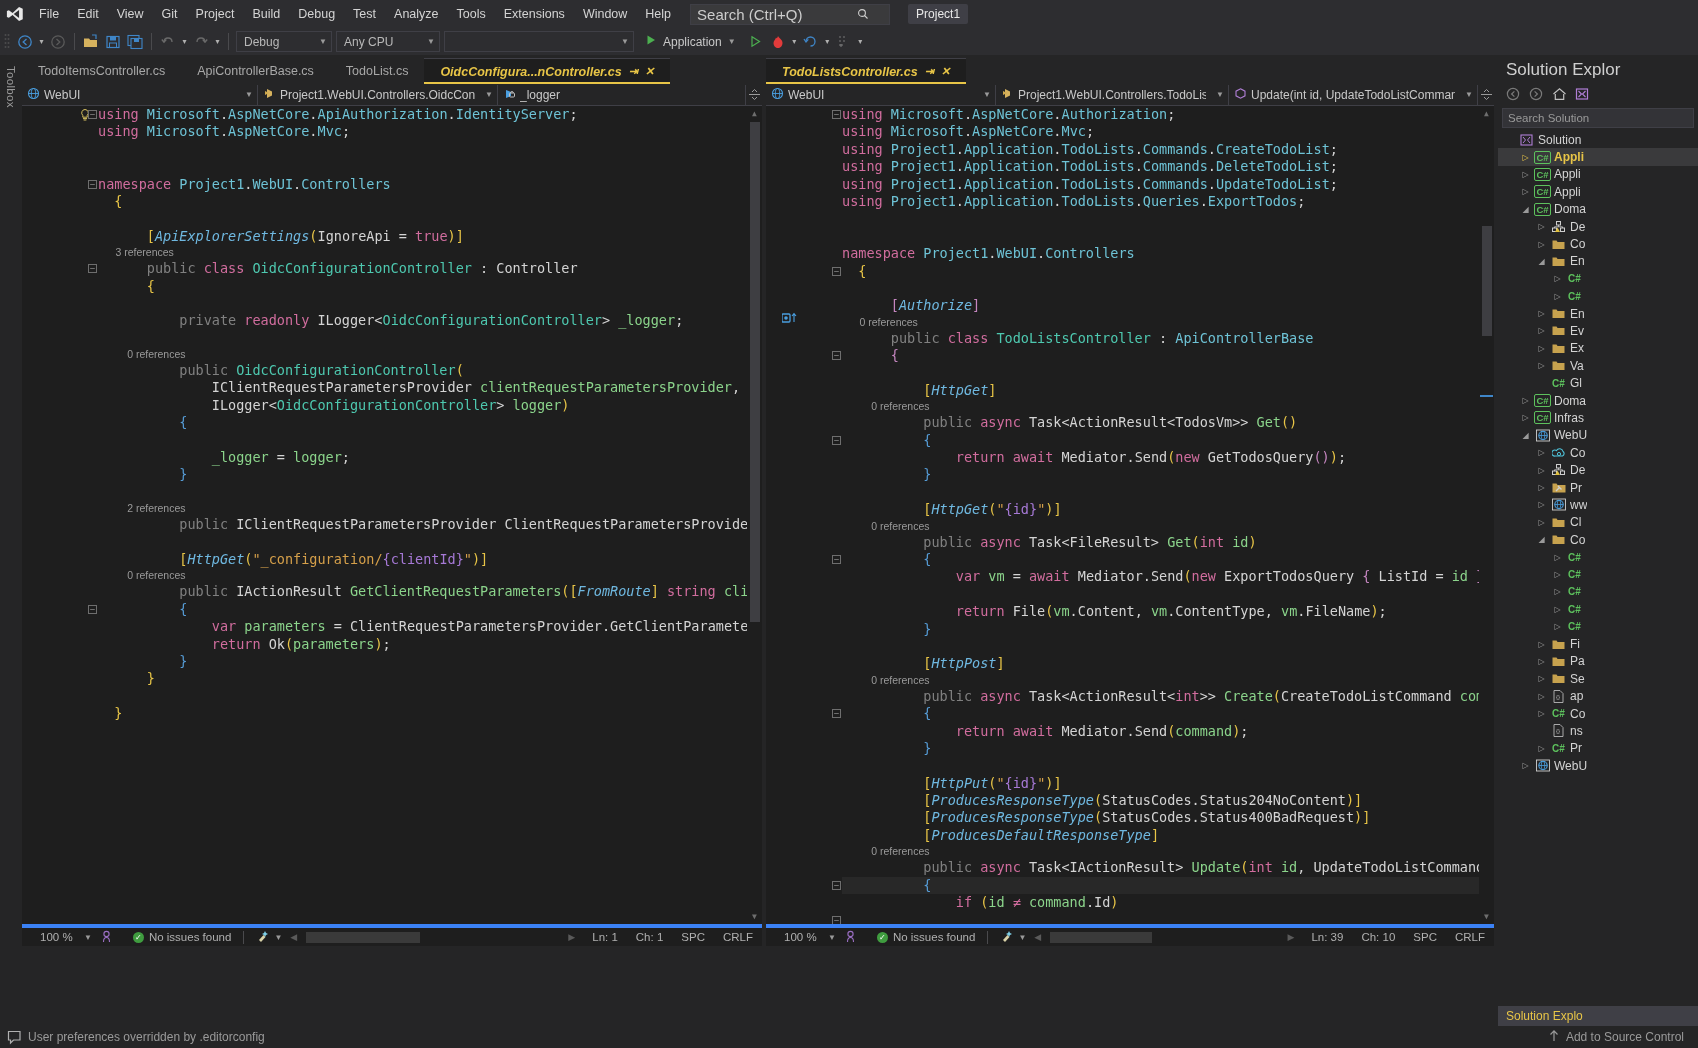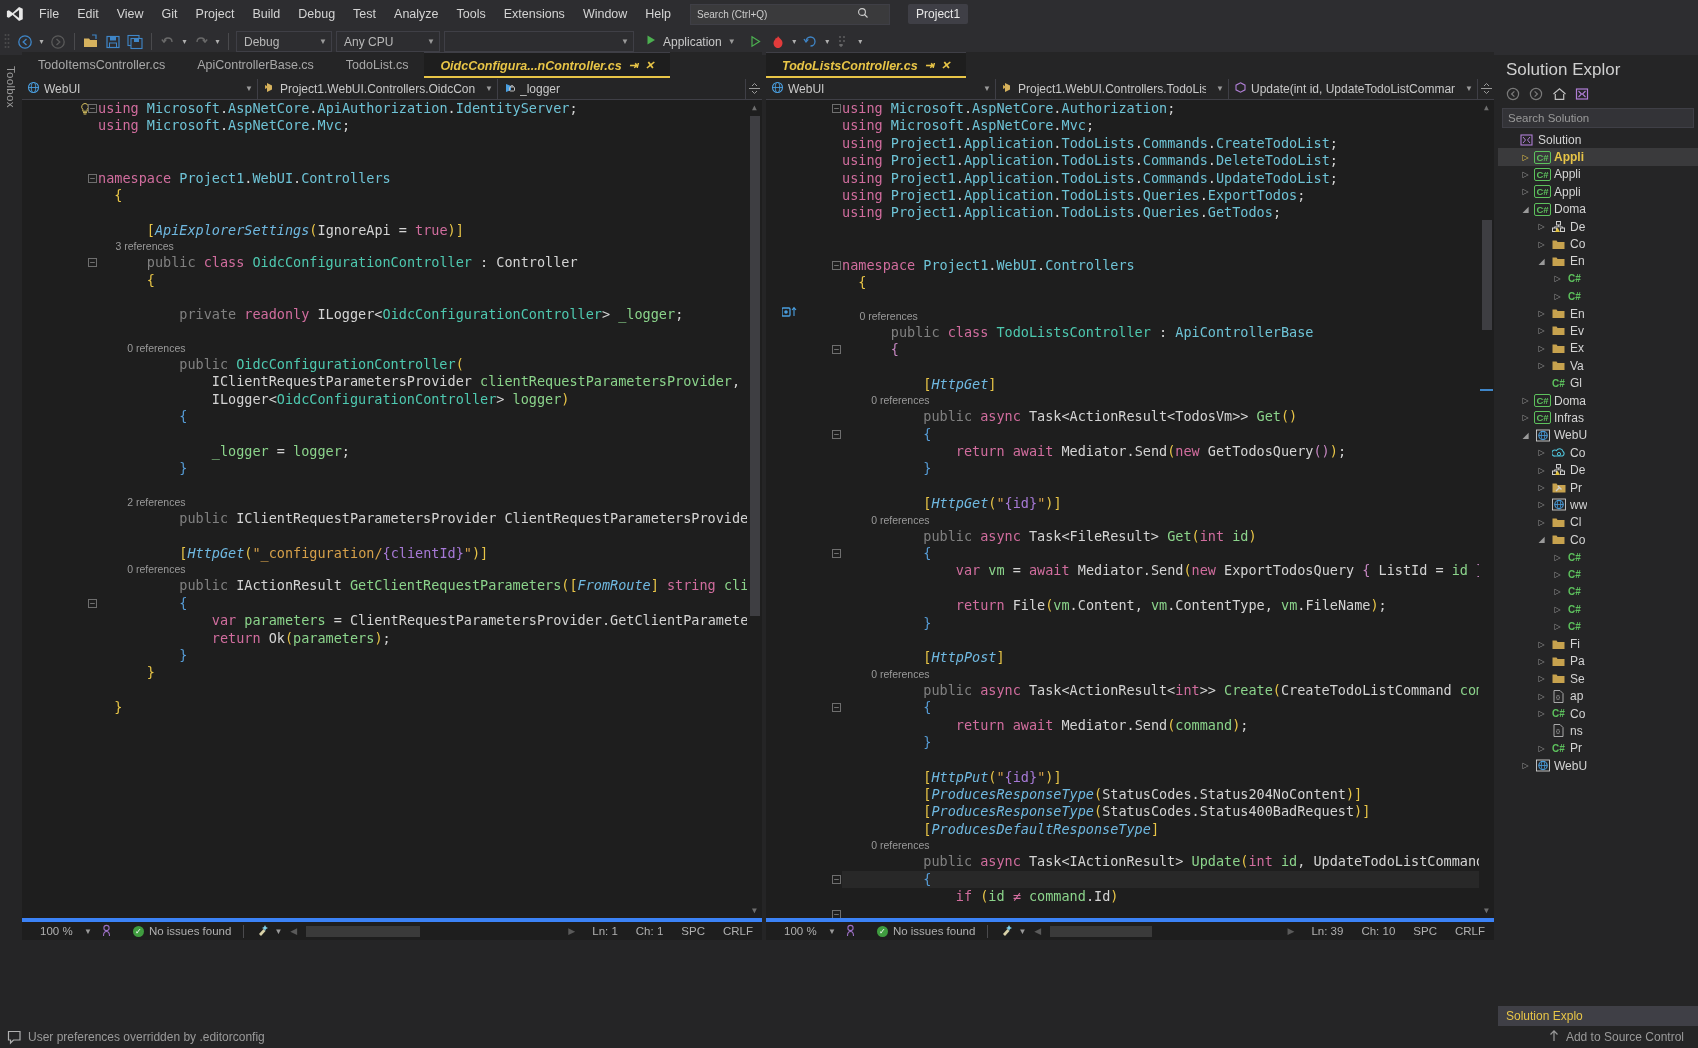--- a/index.html
+++ b/index.html
@@ -18,21 +18,21 @@
     background: #2d2d30; display: flex; align-items: center;
   }
   .vs-logo { width: 30px; height: 28px; display: flex; align-items: center; justify-content: center; }
   .menu-item {
     padding: 4px 9px; font-size: 12.5px; color: #d4d4d4; cursor: default;
     line-height: 20px; white-space: nowrap;
   }
   .search-box {
     margin-left: 10px; width: 200px; height: 21px; background: #3a3a3c;
     border: 1px solid #3f3f46; display: flex; align-items: center;
-    padding: 0 20px 0 6px; font-size: 10px; color: #cccccc;
+    padding: 0 20px 0 6px; font-size: 15px; color: #cccccc;
   }
   .search-box .sv { flex: 1; }
   .proj-badge {
     margin-left: 18px; background: #3f3f46; color: #e8e8e8;
     font-size: 12px; padding: 3px 8px; border-radius: 2px;
   }
 
   
   .toolbar {
     position: absolute; top: 28px; left: 0; width: 1698px; height: 27px;
@@ -56,21 +56,21 @@
   
   .toolbox-strip {
     position: absolute; top: 58px; left: 0; width: 22px; height: 872px;
     background: #252526; display: flex; justify-content: center; padding-top: 8px;
   }
   .toolbox-strip span {
     writing-mode: vertical-rl; font-size: 11.5px; color: #9a9a9a; letter-spacing: .3px;
   }
 
   
-  .pane { position: absolute; top: 52px; background: #0ea5e9; }
+  .pane { position: absolute; top: 58px; background: #0ea5e9; }
   .pane-left  { left: 22px;  width: 740px; height: 888px; }
   .pane-right { left: 766px; width: 728px; height: 888px; }
 
   .tabstrip { height: 26px; background: #252526; display: flex; align-items: flex-end; position: relative; }
   .tab {
     height: 26px; display: flex; align-items: center; gap: 7px;
     padding: 0 16px; font-size: 12.5px; color: #a8a8a8; white-space: nowrap;
   }
   .tab.active {
     background: #1e1e1e; color: #e8c547; font-weight: bold;
@@ -570,26 +570,26 @@
           <div class="fold" style="left: 66px; top: 775px;">−</div>
           <div class="fold" style="left: 66px; top: 809.8px;">−</div>
         </div>
       <div class="codebody" id="right-code">
           <div class="cl"><span class="k">using </span><span class="ty2">Microsoft</span><span class="op">.</span><span class="ty2">AspNetCore</span><span class="op">.</span><span class="ty2">Authorization</span><span class="op">;</span></div>
           <div class="cl"><span class="k">using </span><span class="ty2">Microsoft</span><span class="op">.</span><span class="ty2">AspNetCore</span><span class="op">.</span><span class="ty2">Mvc</span><span class="op">;</span></div>
           <div class="cl"><span class="k">using </span><span class="ty2">Project1</span><span class="op">.</span><span class="ty2">Application</span><span class="op">.</span><span class="ty2">TodoLists</span><span class="op">.</span><span class="ty2">Commands</span><span class="op">.</span><span class="ty2">CreateTodoList</span><span class="op">;</span></div>
           <div class="cl"><span class="k">using </span><span class="ty2">Project1</span><span class="op">.</span><span class="ty2">Application</span><span class="op">.</span><span class="ty2">TodoLists</span><span class="op">.</span><span class="ty2">Commands</span><span class="op">.</span><span class="ty2">DeleteTodoList</span><span class="op">;</span></div>
           <div class="cl"><span class="k">using </span><span class="ty2">Project1</span><span class="op">.</span><span class="ty2">Application</span><span class="op">.</span><span class="ty2">TodoLists</span><span class="op">.</span><span class="ty2">Commands</span><span class="op">.</span><span class="ty2">UpdateTodoList</span><span class="op">;</span></div>
           <div class="cl"><span class="k">using </span><span class="ty2">Project1</span><span class="op">.</span><span class="ty2">Application</span><span class="op">.</span><span class="ty2">TodoLists</span><span class="op">.</span><span class="ty2">Queries</span><span class="op">.</span><span class="ty2">ExportTodos</span><span class="op">;</span></div>
-          <div class="cl"><span class="k">using </span><span class="ty2">Project1</span><span class="op">.</span><span class="ty2">Application</span><span class="op">.</span><span class="ty2">TodoLists</span><span class="op">.</span><span class="ty2">Queries</span><span class="op">.</span><span class="ty2">GetTodos</span><span class="op">;</span></div>
           <div class="cl">&nbsp;</div>
           <div class="cl">&nbsp;</div>
           <div class="cl"><span class="k">namespace </span><span class="ty2">Project1</span><span class="op">.</span><span class="ty2">WebUI</span><span class="op">.</span><span class="ty2">Controllers</span></div>
           <div class="cl"><span class="br">  {</span></div>
           <div class="cl">&nbsp;</div>
+          <div class="cl"><span class="op">      </span><span class="br2">[</span><span class="at">Authorize</span><span class="br2">]</span></div>
           <div class="refs">      0 references</div>
           <div class="cl"><span class="gy">      public </span><span class="k">class </span><span class="ty">TodoListsController</span><span class="op"> : </span><span class="ty2">ApiControllerBase</span></div>
           <div class="cl"><span class="br2">      {</span></div>
           <div class="cl">&nbsp;</div>
           <div class="cl"><span class="op">          </span><span class="br">[</span><span class="at">HttpGet</span><span class="br">]</span></div>
           <div class="refs">          0 references</div>
           <div class="cl"><span class="gy">          public </span><span class="k">async </span><span class="id">Task&lt;ActionResult&lt;TodosVm&gt;&gt; </span><span class="pm">Get</span><span class="br">()</span></div>
           <div class="cl"><span class="br3">          {</span></div>
           <div class="cl"><span class="k">              return await </span><span class="id">Mediator</span><span class="op">.</span><span class="id">Send</span><span class="br">(</span><span class="k">new </span><span class="id">GetTodosQuery</span><span class="br2">()</span><span class="br">)</span><span class="op">;</span></div>
           <div class="cl"><span class="br3">          }</span></div>

